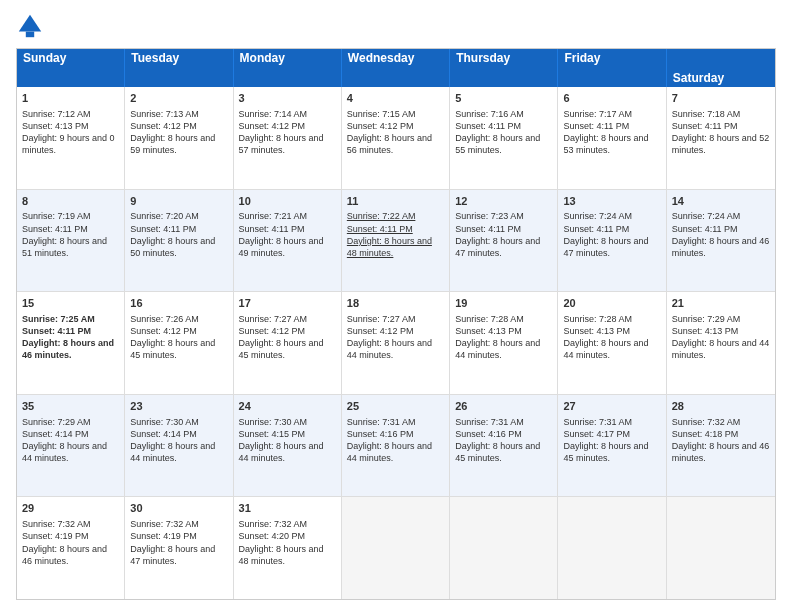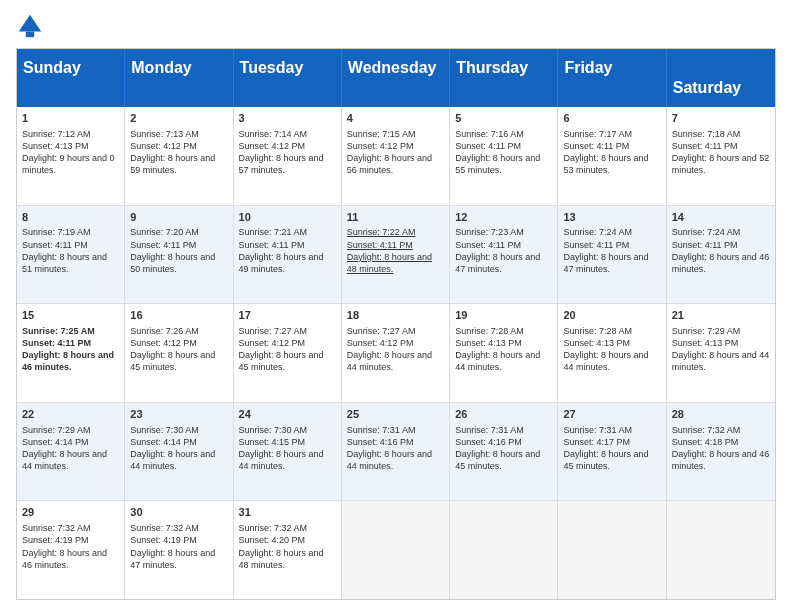--- a/index.html
+++ b/index.html
@@ -60,22 +60,22 @@
       border: 1px solid #ccc;
     }
     .cal-header {
       display: grid;
       grid-template-columns: repeat(7, 1fr);
       background: #1565c0;
     }
     .cal-header-cell {
       color: #fff;
       font-weight: bold;
-      font-size: 16px;
-      padding: 10px 6px;
+      font-size: 12px;
+      padding: 2px 6px;
       border-right: 1px solid #1e7ae0;
     }
     .cal-header-cell:last-child { border-right: none; margin-top: 20px; }
     .cal-body {
       flex: 1;
       display: flex;
       flex-direction: column;
     }
     .cal-row {
       display: grid;
@@ -122,22 +122,22 @@
     </div>
     <div class="title-block">
       <div class="main-title"></div>
       <div class="subtitle"></div>
     </div>
   </div>
 
   <div class="calendar">
     <div class="cal-header">
     <div class="cal-header-cell">Sunday</div>
+        <div class="cal-header-cell">Tuesday</div>
         <div class="cal-header-cell">Monday</div>
-        <div class="cal-header-cell">Tuesday</div>
         <div class="cal-header-cell">Wednesday</div>
         <div class="cal-header-cell">Thursday</div>
         <div class="cal-header-cell">Friday</div>
         <div class="cal-header-cell">Saturday</div>
       </div>
     <div class="cal-body">
     <div class="cal-row">
           <div class="cal-cell"><span class="day-num">1</span><span style="white-space: pre-line;">Sunrise: 7:12 AM
 Sunset: 4:13 PM
 Daylight: 9 hours and 0 minutes.</span></div>
@@ -200,21 +200,21 @@
 Sunset: 4:13 PM
 Daylight: 8 hours and 44 minutes.</span></div>
           <div class="cal-cell"><span class="day-num">20</span><span style="white-space: pre-line;">Sunrise: 7:28 AM
 Sunset: 4:13 PM
 Daylight: 8 hours and 44 minutes.</span></div>
           <div class="cal-cell"><span class="day-num">21</span><span style="white-space: pre-line;">Sunrise: 7:29 AM
 Sunset: 4:13 PM
 Daylight: 8 hours and 44 minutes.</span></div>
         </div>
         <div class="cal-row">
-          <div class="cal-cell alt-row"><span class="day-num">22</span><span style="white-space: pre-line;">Sunrise: 7:29 AM
+          <div class="cal-cell alt-row"><span class="day-num">35</span><span style="white-space: pre-line;">Sunrise: 7:29 AM
 Sunset: 4:14 PM
 Daylight: 8 hours and 44 minutes.</span></div>
           <div class="cal-cell alt-row"><span class="day-num">23</span><span style="white-space: pre-line;">Sunrise: 7:30 AM
 Sunset: 4:14 PM
 Daylight: 8 hours and 44 minutes.</span></div>
           <div class="cal-cell alt-row"><span class="day-num">24</span><span style="white-space: pre-line;">Sunrise: 7:30 AM
 Sunset: 4:15 PM
 Daylight: 8 hours and 44 minutes.</span></div>
           <div class="cal-cell alt-row"><span class="day-num">25</span><span style="white-space: pre-line;">Sunrise: 7:31 AM
 Sunset: 4:16 PM

